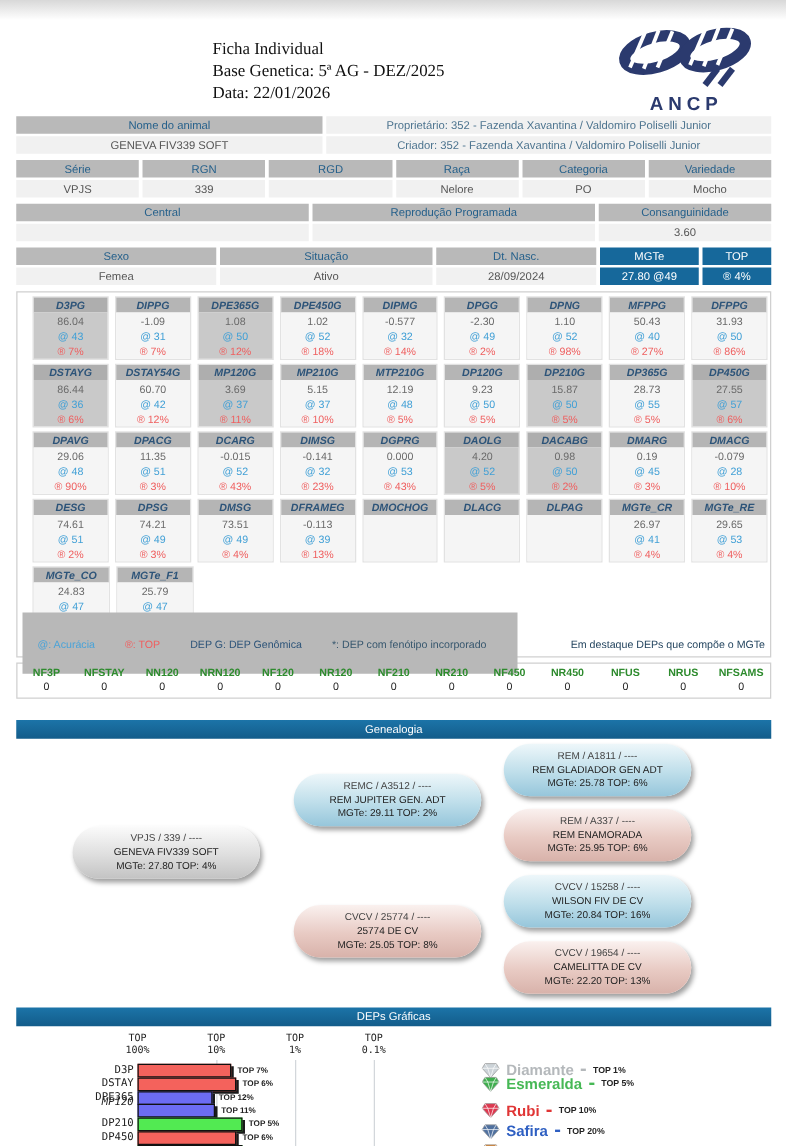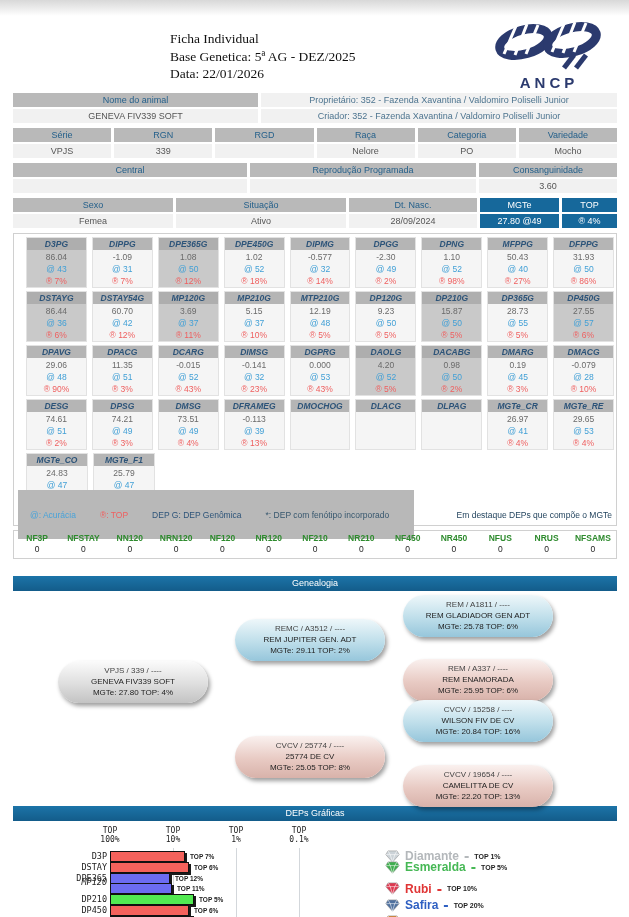--- a/index.html
+++ b/index.html
@@ -48,21 +48,21 @@
   
   .gen-area{position:relative;height:215px;}
   .ped{position:absolute;width:150px;height:42px;border-radius:21px;text-align:center;
        font-size:8px;padding-top:4px;box-sizing:border-box;
        box-shadow:2px 3px 4px rgba(0,0,0,0.38);}
   .ped div{line-height:11px;}
   .ped .code{color:#444;}
   .ped .nm{color:#222;}
   .ped .st{color:#222;}
   .ped.blue{background:linear-gradient(#eef7fa,#bedeea 55%,#96c6db);}
-  .ped.pink{background:linear-gradient(#faf1ef,#e8cac3 55%,#d8b2aa);margin-top:12px;}
+  .ped.pink{background:linear-gradient(#faf1ef,#e8cac3 55%,#d8b2aa);}
   .ped.gray{background:linear-gradient(#fbfbfb,#dedede 55%,#c3c3c3);}
   
   .chart{position:relative;height:150px;}
   .ax-lab{position:absolute;transform:translateX(-50%);text-align:center;
           font-family:"DejaVu Sans Mono",monospace;font-size:8px;line-height:9px;color:#222;}
   .gline{position:absolute;width:1px;background:#d3d7db;}
   .ybar-lab{position:absolute;width:56px;text-align:right;
             font-family:"DejaVu Sans Mono",monospace;font-size:8.5px;color:#222;}
   .bar{position:absolute;height:9px;border:1px solid #111;box-shadow:2px 2px 0 #1a1a1a;}
   .bar-lab{position:absolute;font-size:6.5px;font-weight:bold;color:#222;}

